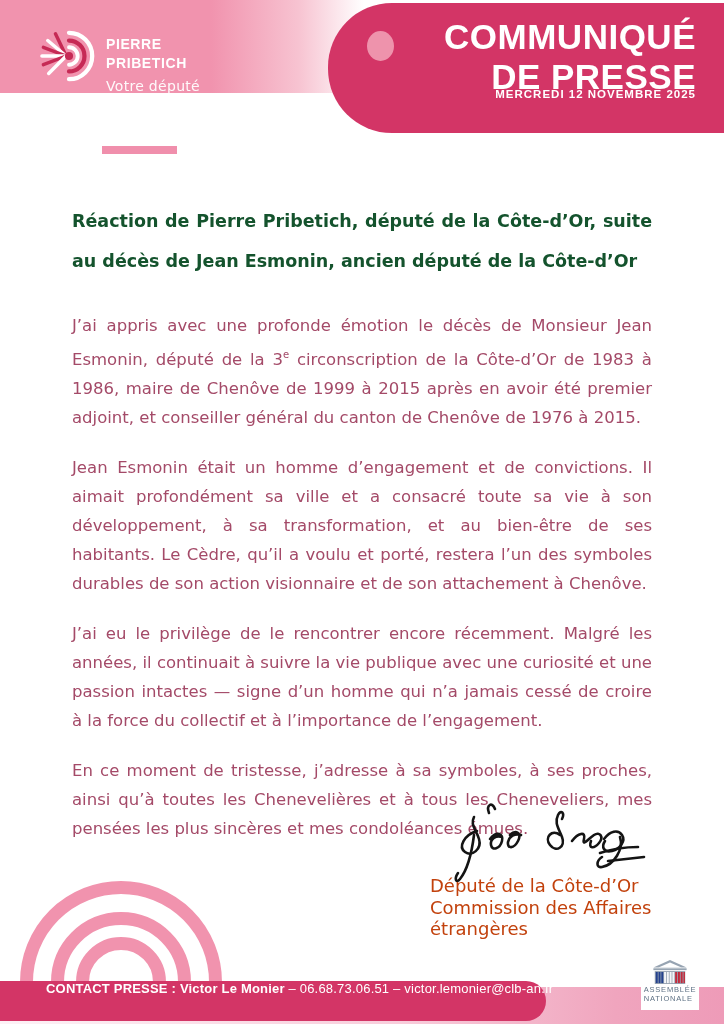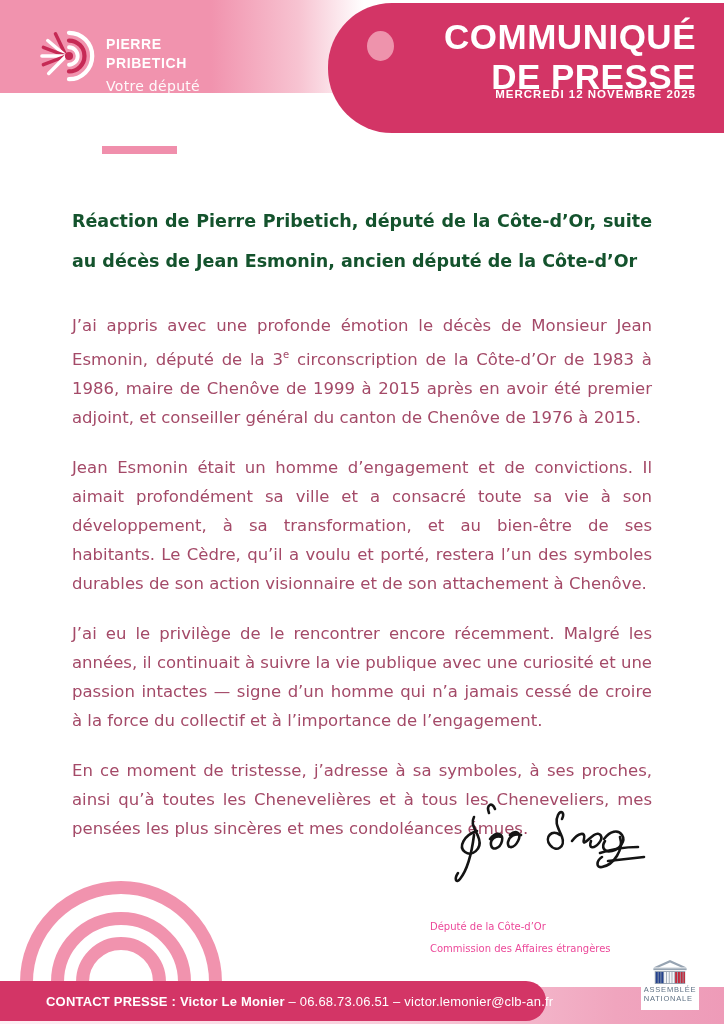--- a/index.html
+++ b/index.html
@@ -29,27 +29,27 @@
   .cp-date { position:absolute; right:32px; top:85px; color:#ffffff;
     font-family:"Liberation Sans", sans-serif; font-weight:bold; font-size:11.5px; letter-spacing:1px; }
   .accent-bar { position:absolute; left:102px; top:146px; width:75px; height:8px; background:#F08FAC; }
   
   .content { position:absolute; left:72px; top:201px; width:580px; color:#A44A68; }
   .headline { color:#14532d; font-weight:bold; font-size:17.5px; line-height:40px; text-align:justify; margin-bottom:30px; }
   .para { font-size:16.5px; line-height:29px; text-align:justify; margin-bottom:21px; }
   .para sup { font-size:10px; }
   
   .signature { position:absolute; left:452px; top:795px; width:200px; height:105px; }
-  .sig-role { position:absolute; left:430px; top:916px; color:#ec4899; font-size:10px; line-height:21.5px; }
+  .sig-role { position:absolute; left:430px; top:875px; color:#c2410c; font-size:18px; line-height:21.5px; }
   
   .arcs { position:absolute; left:18px; top:880px; width:206px; height:102px; }
   .bottom-strip { position:absolute; left:0; top:987px; width:724px; height:37px;
     background:linear-gradient(90deg,#FDF2F6 0%,#F8CDDB 55%,#F0A5BE 85%,#EE9BB8 100%); }
   .contact-bar { position:absolute; left:0; top:981px; width:546px; height:40px;
-    background:#D33566; border-radius:0 20px 20px 0; display:flex; align-items:center; }
+    background:#D33566; border-radius:0 20px 20px 0; display:flex; align-items:flex-start; }
   .contact-text { margin-left:46px; color:#ffffff; font-size:13px; letter-spacing:.2px; white-space:nowrap;
     font-family:"Liberation Sans", sans-serif; }
   .contact-text .b { font-weight:bold; }
   .an-box { position:absolute; left:641px; top:956px; width:58px; height:54px; background:#ffffff;
     display:flex; flex-direction:column; align-items:center; padding-top:4px; }
   .an-building { width:38px; height:24px; }
   .an-text { color:#5E7184; font-family:"Liberation Sans", sans-serif; font-size:7.5px; line-height:8.5px;
     letter-spacing:.8px; text-align:left; margin-top:2px; white-space:nowrap; }
 </style>
 </head>

